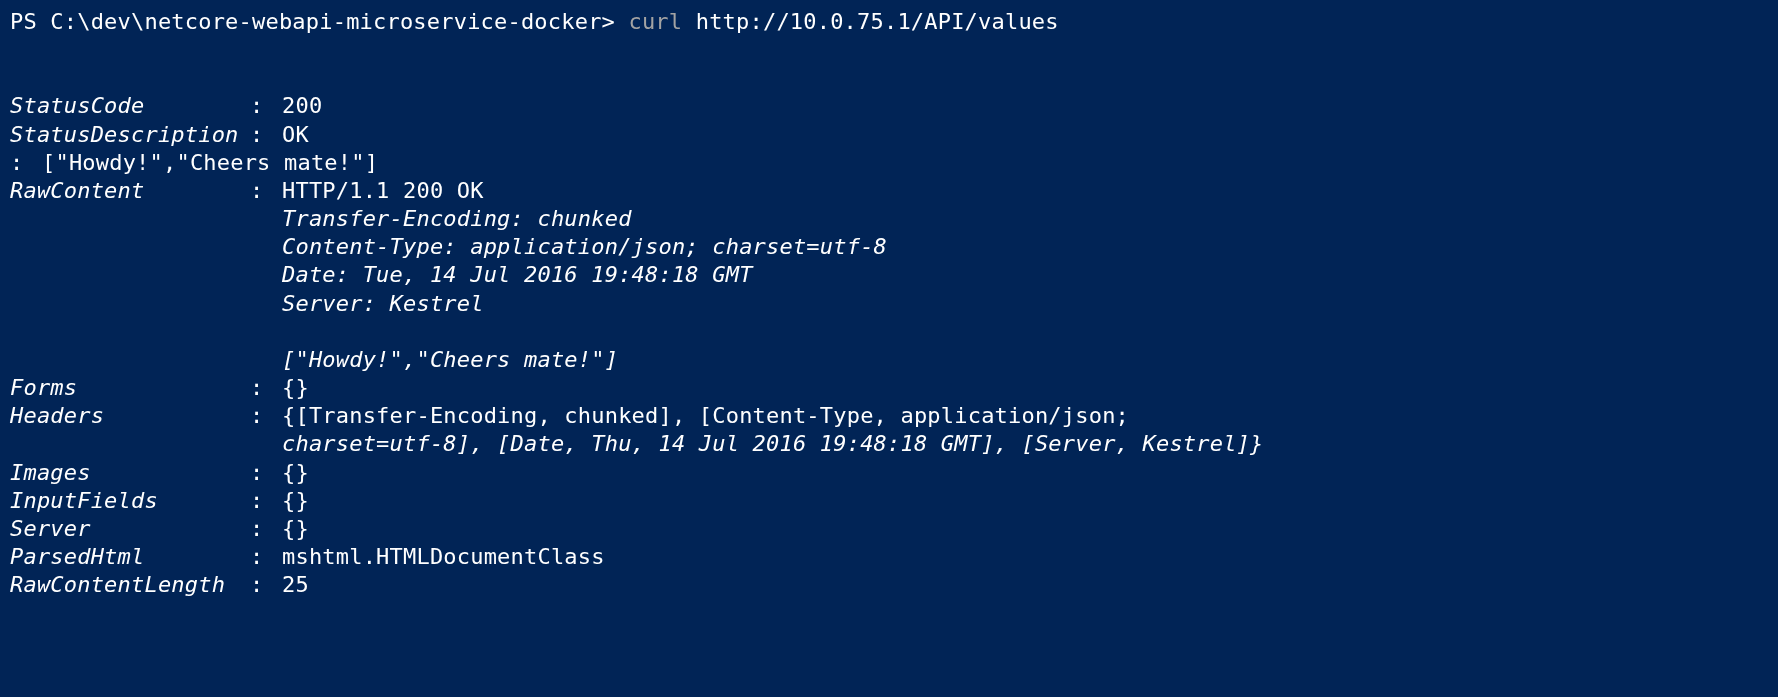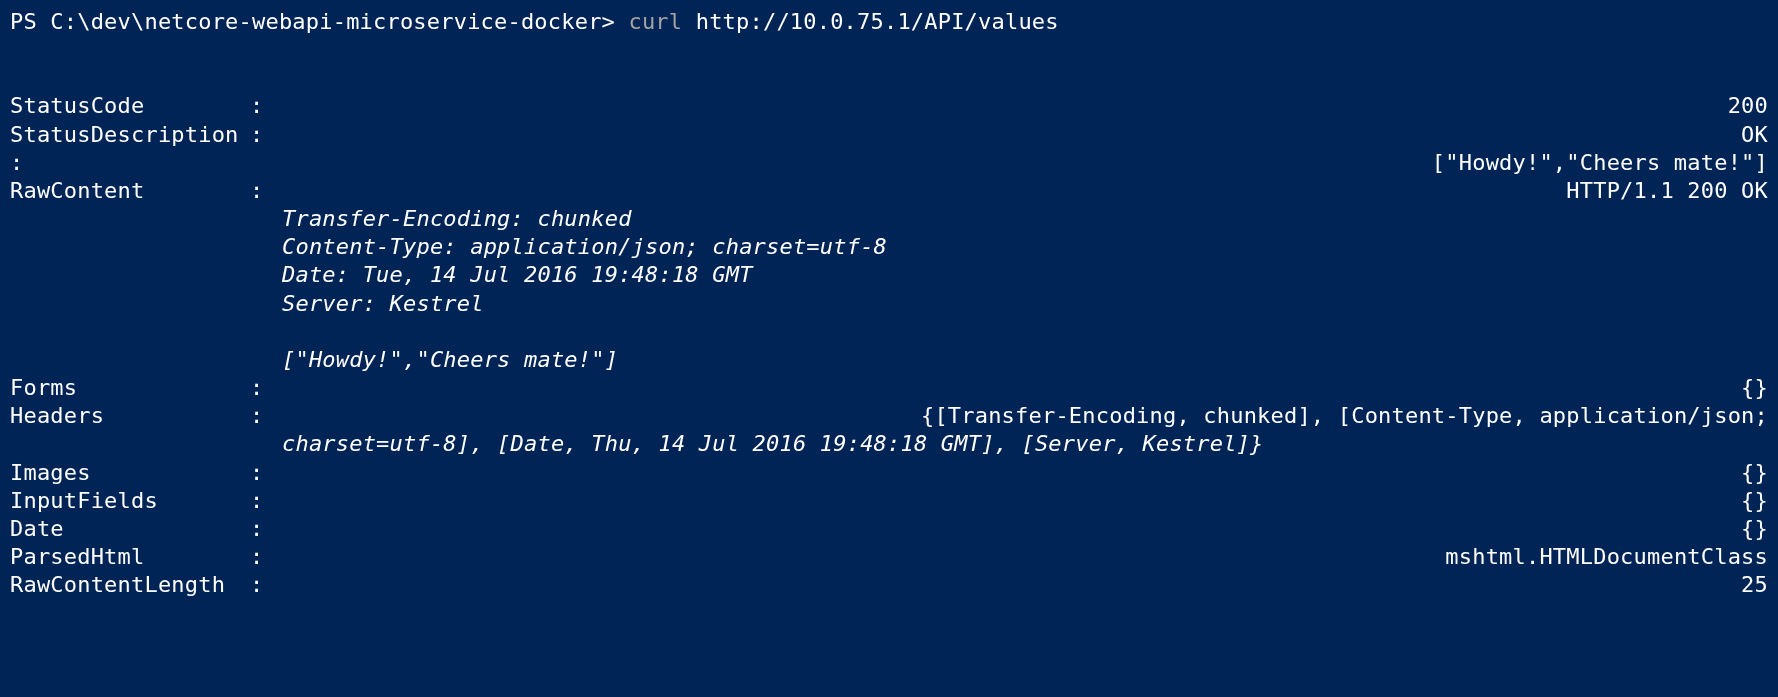--- a/index.html
+++ b/index.html
@@ -11,23 +11,23 @@
       background: #012456;
       color: #ffffff;
       width: 1778px;
       height: 697px;
       box-sizing: border-box;
       letter-spacing: 0.2px;
     }
     .prompt-line { white-space: pre; }
     .cmd        { color: #a3a3a3; }
     .row        { display: flex; white-space: pre; }
-    .key        { width: 240px; flex: 0 0 240px; }
+    .key        { width: 240px; flex: 0 0 240px; font-style: italic; }
     .colon      { width: 32px;  flex: 0 0 32px;  text-align: left; }
-    .val        { flex: 1 1 auto; white-space: pre-wrap; text-align: right; }
+    .val        { flex: 1 1 auto; white-space: pre-wrap; }
     .indent     { padding-left: 272px; white-space: pre-wrap; font-style: italic; }
     .blank      { height: 1.28em; }
   </style>
 </head>
 <body>
 
 <div class="prompt-line"><span>PS C:\dev\netcore-webapi-microservice-docker&gt; </span><span class="cmd">curl</span><span> http://10.0.75.1/API/values</span></div>
 
 <div class="blank"></div>
 <div class="blank"></div>
@@ -65,21 +65,21 @@
 
 <div class="row">
   <span class="key">Images</span><span class="colon">: </span><span class="val">{}</span>
 </div>
 
 <div class="row">
   <span class="key">InputFields</span><span class="colon">: </span><span class="val">{}</span>
 </div>
 
 <div class="row">
-  <span class="key">Date</span><span class="colon">: </span><span class="val">{}</span>
+  <span class="key">Server</span><span class="colon">: </span><span class="val">{}</span>
 </div>
 
 <div class="row">
   <span class="key">ParsedHtml</span><span class="colon">: </span><span class="val">mshtml.HTMLDocumentClass</span>
 </div>
 
 <div class="row">
   <span class="key">RawContentLength</span><span class="colon">: </span><span class="val">25</span>
 </div>
 

